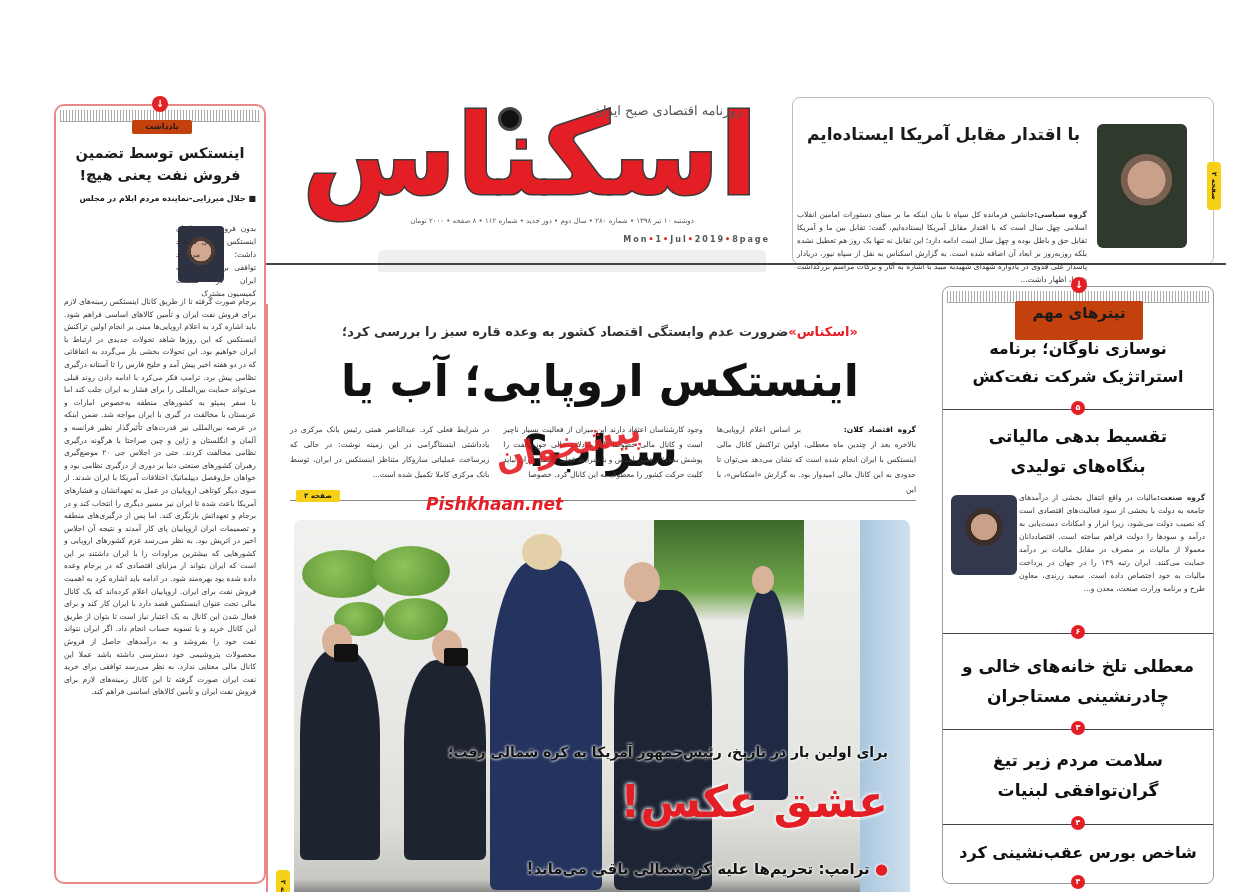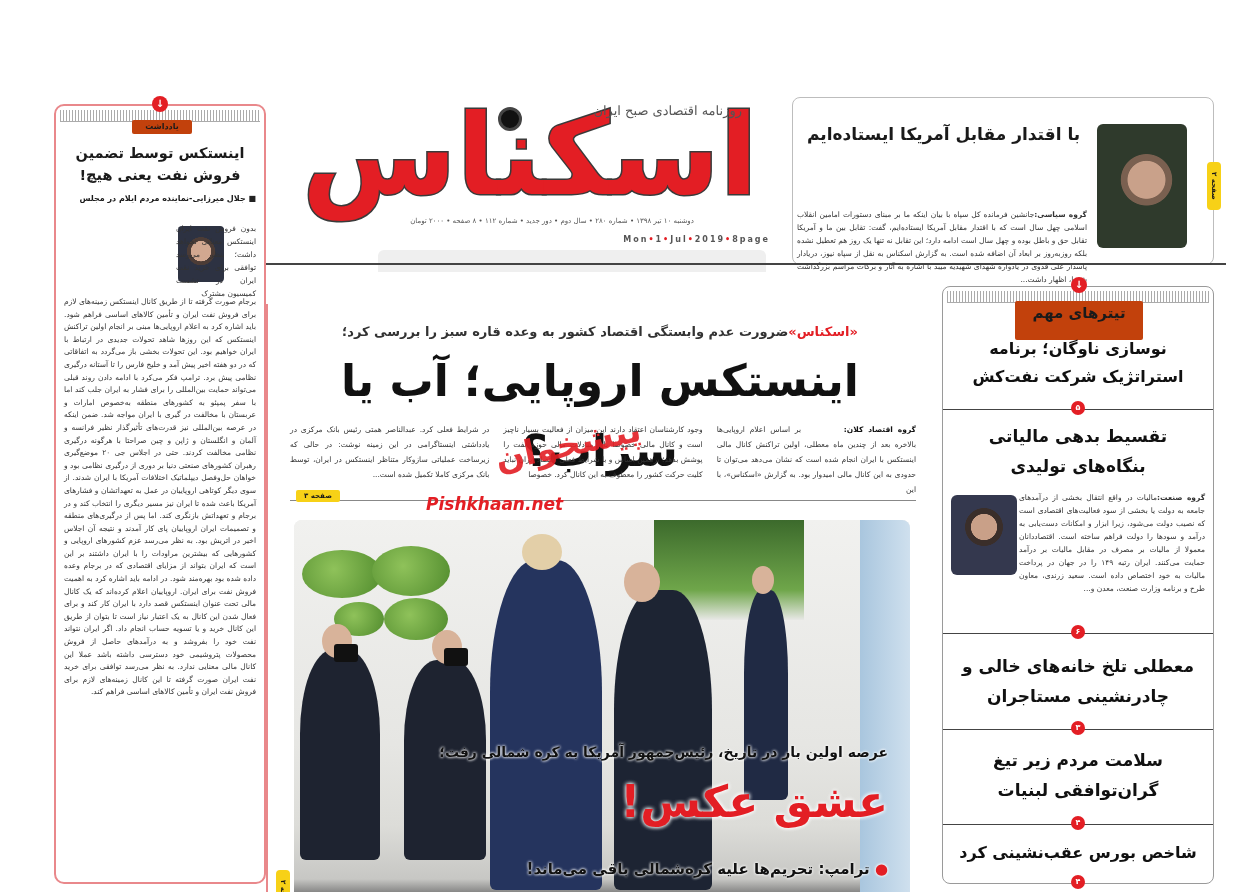--- a/index.html
+++ b/index.html
@@ -156,21 +156,21 @@
     <div class="head" style="left:138px; top:110px; width:30px; height:34px;"></div>
     <div class="camera" style="left:150px; top:128px; width:24px; height:18px;"></div>
 
     <div class="person" style="left:196px; top:40px; width:112px; height:330px; background:#25345e;"></div>
     <div class="head" style="left:228px; top:14px; width:40px; height:36px; background:#e3cfa8;"></div>
     <div class="person" style="left:320px; top:70px; width:98px; height:300px; background:#1d2433;"></div>
     <div class="head" style="left:330px; top:42px; width:36px; height:40px;"></div>
     <div class="person" style="left:450px; top:70px; width:44px; height:210px; background:#202a44;"></div>
     <div class="head" style="left:458px; top:46px; width:22px; height:28px;"></div>
 
-    <div class="photo-overline">عرصه اولین بار در تاریخ، رئیس‌جمهور آمریکا به کره شمالی رفت؛</div>
+    <div class="photo-overline">برای اولین بار در تاریخ، رئیس‌جمهور آمریکا به کره شمالی رفت؛</div>
     <div class="photo-title">عشق عکس!</div>
     <div class="photo-sub"><span class="bullet">●</span> <span>ترامپ: تحریم‌ها علیه کره‌شمالی باقی می‌ماند!</span></div>
   </div>
   <div class="page-tab-v">صفحه ۲</div>
 </div>
 
 <div class="abs headlines">
   <div class="ruler"></div>
   <div class="pin">↓</div>
   <div class="yellow-label">تیترهای مهم</div>

